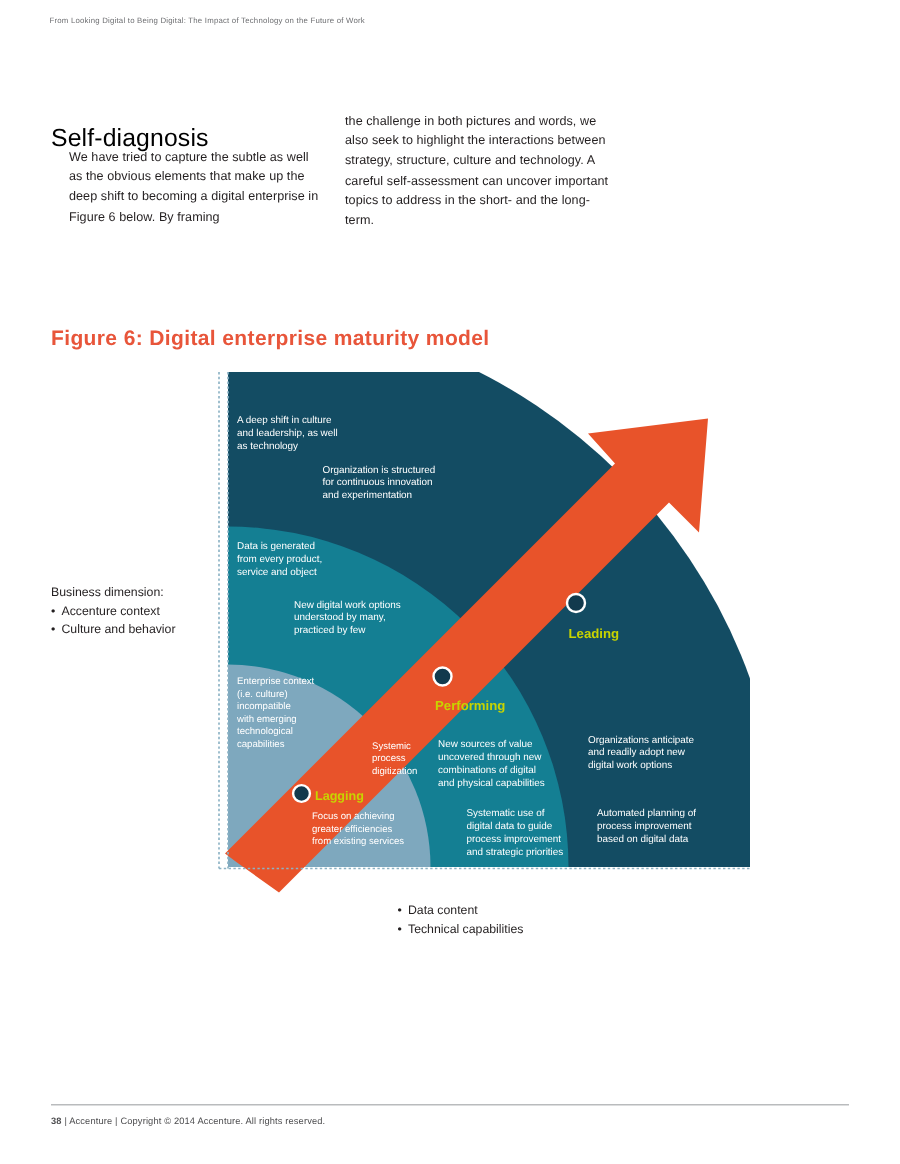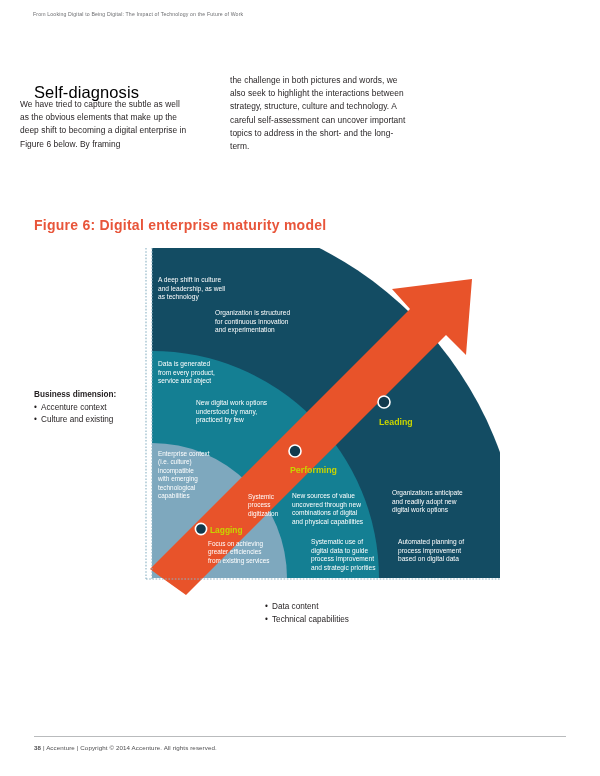--- a/index.html
+++ b/index.html
@@ -37,21 +37,21 @@
     font-weight: 400;
     letter-spacing: 0.1px;
   }
   .col {
     position: absolute;
     font-size: 8.4px;
     line-height: 13.2px;
     color: #231f20;
     letter-spacing: 0.05px;
   }
-  .col-left  { left: 20px;  top: 98px;  width: 168px; }
+  .col-left  { left: 46px;  top: 98px;  width: 168px; }
   .col-right { left: 230px; top: 74px;  width: 178px; }
 
   
   .figure-caption {
     position: absolute;
     left: 34px;
     top: 217px;
     font-size: 14px;
     font-weight: bold;
     color: #e8553a;
@@ -68,21 +68,21 @@
   }
   .figure svg { display: block; }
 
   
   .dim {
     position: absolute;
     font-size: 8.2px;
     line-height: 12.6px;
     color: #231f20;
   }
-  .dim .dim-head { font-weight: bold; }
+  .dim .dim-head { font-weight: normal; }
   .dim ul {
     list-style: none;
     margin: 0;
     padding: 0;
   }
   .dim li {
     position: relative;
     padding-left: 7px;
   }
   .dim li::before {
@@ -231,21 +231,21 @@
 </svg>
 </div>
 
 <div class="dim business-dim">
   <div class="dim-head">Business dimension:</div>
   <ul>
     <li>
       <span>Accenture context</span>
     </li>
     <li>
-      <span>Culture and existing</span>
+      <span>Culture and behavior</span>
     </li>
   </ul>
 </div>
 
 <div class="dim tech-dim">
   <ul>
     <li>
       <span>Data content</span>
     </li>
     <li>

